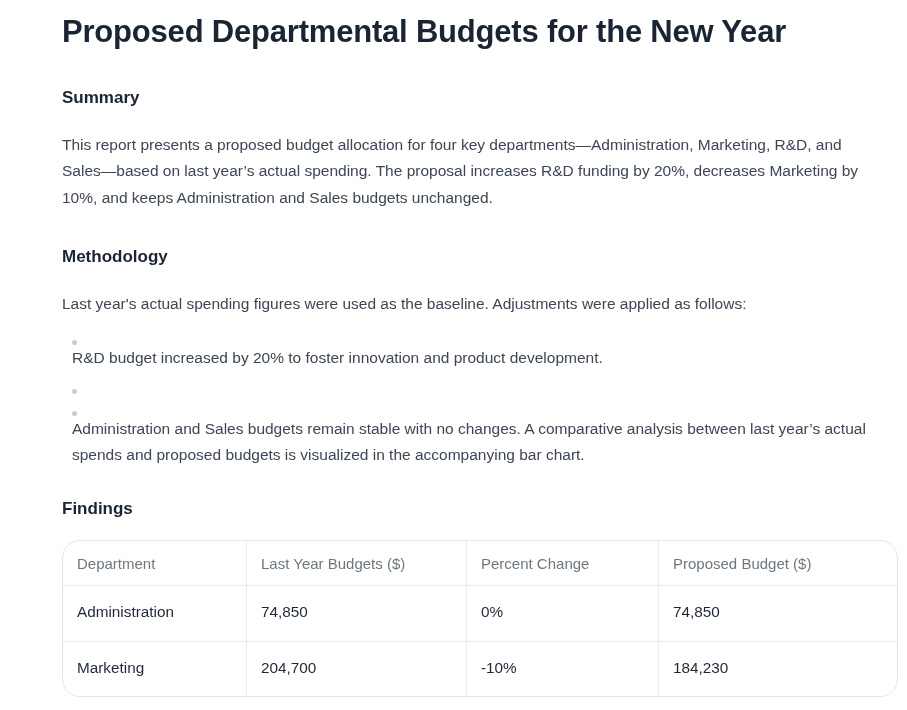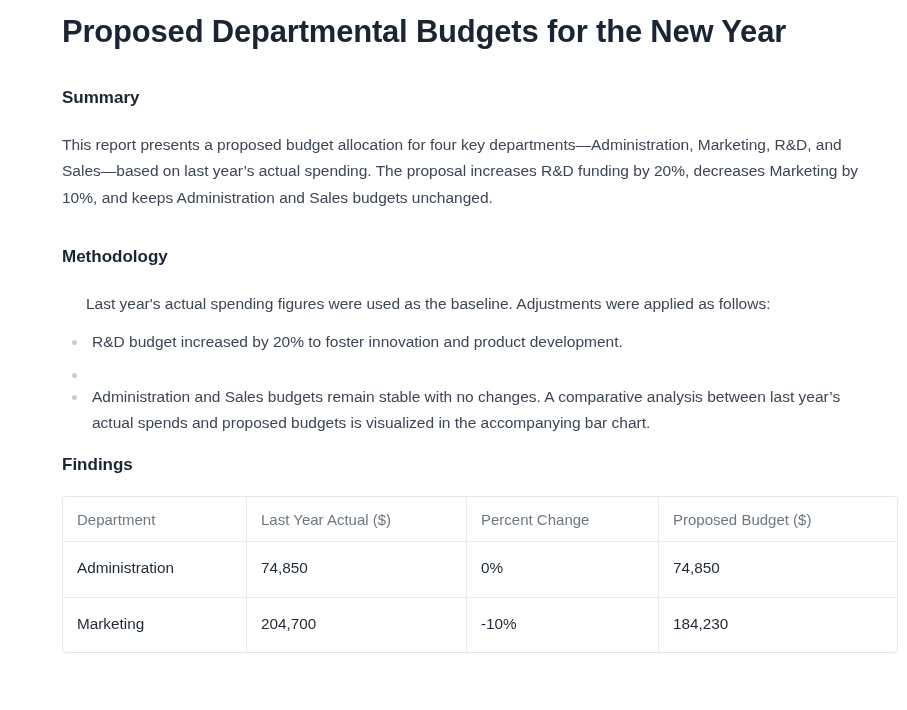--- a/index.html
+++ b/index.html
@@ -27,38 +27,38 @@
   }
   h2{
     margin:36px 0 24px;
     font-size:17px;line-height:1.15;font-weight:700;
     color:var(--c-heading);
   }
   p{
     margin:0 0 24px;max-width:805px;
     font-size:15.5px;line-height:26.5px;
   }
-  p.intro{margin-bottom:12px;margin-left:24px;}
+  p.intro{margin-bottom:12px;}
   ul.bullets{
     list-style:none;margin:0;padding:0;max-width:810px;
   }
   ul.bullets li{
     display:flex;align-items:flex-start;
     margin:0 0 6px;padding-left:10px;
-    font-size:15.5px;line-height:26.5px;
+    font-size:15.5px;line-height:26.5px;flex-direction:column;
   }
   .dot{
     flex:0 0 auto;width:5px;height:5px;border-radius:50%;
     background:var(--c-bullet);margin:11px 15px 0 0;
   }
-  h2.findings{margin-top:18px;margin-bottom:22px;}
+  h2.findings{margin-top:30px;margin-bottom:22px;}
   table.findings-table{
     width:834px;table-layout:fixed;
     border-collapse:separate;border-spacing:0;
-    border:1px solid var(--c-border);border-radius:4px;
+    border:1px solid var(--c-border);border-radius:18px;
   }
   .findings-table th{
     height:45px;padding:0 14px;text-align:left;
     font-weight:400;font-size:15px;color:var(--c-th);
     border-bottom:1px solid var(--c-divider);
     white-space:nowrap;overflow:hidden;
   }
   .findings-table td{
     height:55px;padding:17px 14px 0;vertical-align:top;
     font-size:15.3px;color:var(--c-cell);
@@ -103,21 +103,21 @@
     <table class="findings-table">
       <colgroup>
         <col style="width:183px">
         <col style="width:220px">
         <col style="width:192px">
         <col style="width:239px">
       </colgroup>
       <thead>
         <tr>
           <th>Department</th>
-          <th>Last Year Actual ($)</th>
+          <th>Last Year Budgets ($)</th>
           <th>Percent Change</th>
           <th>Proposed Budget ($)</th>
         </tr>
       </thead>
       <tbody>
         <tr>
           <td>Administration</td>
           <td>74,850</td>
           <td>0%</td>
           <td>74,850</td>

